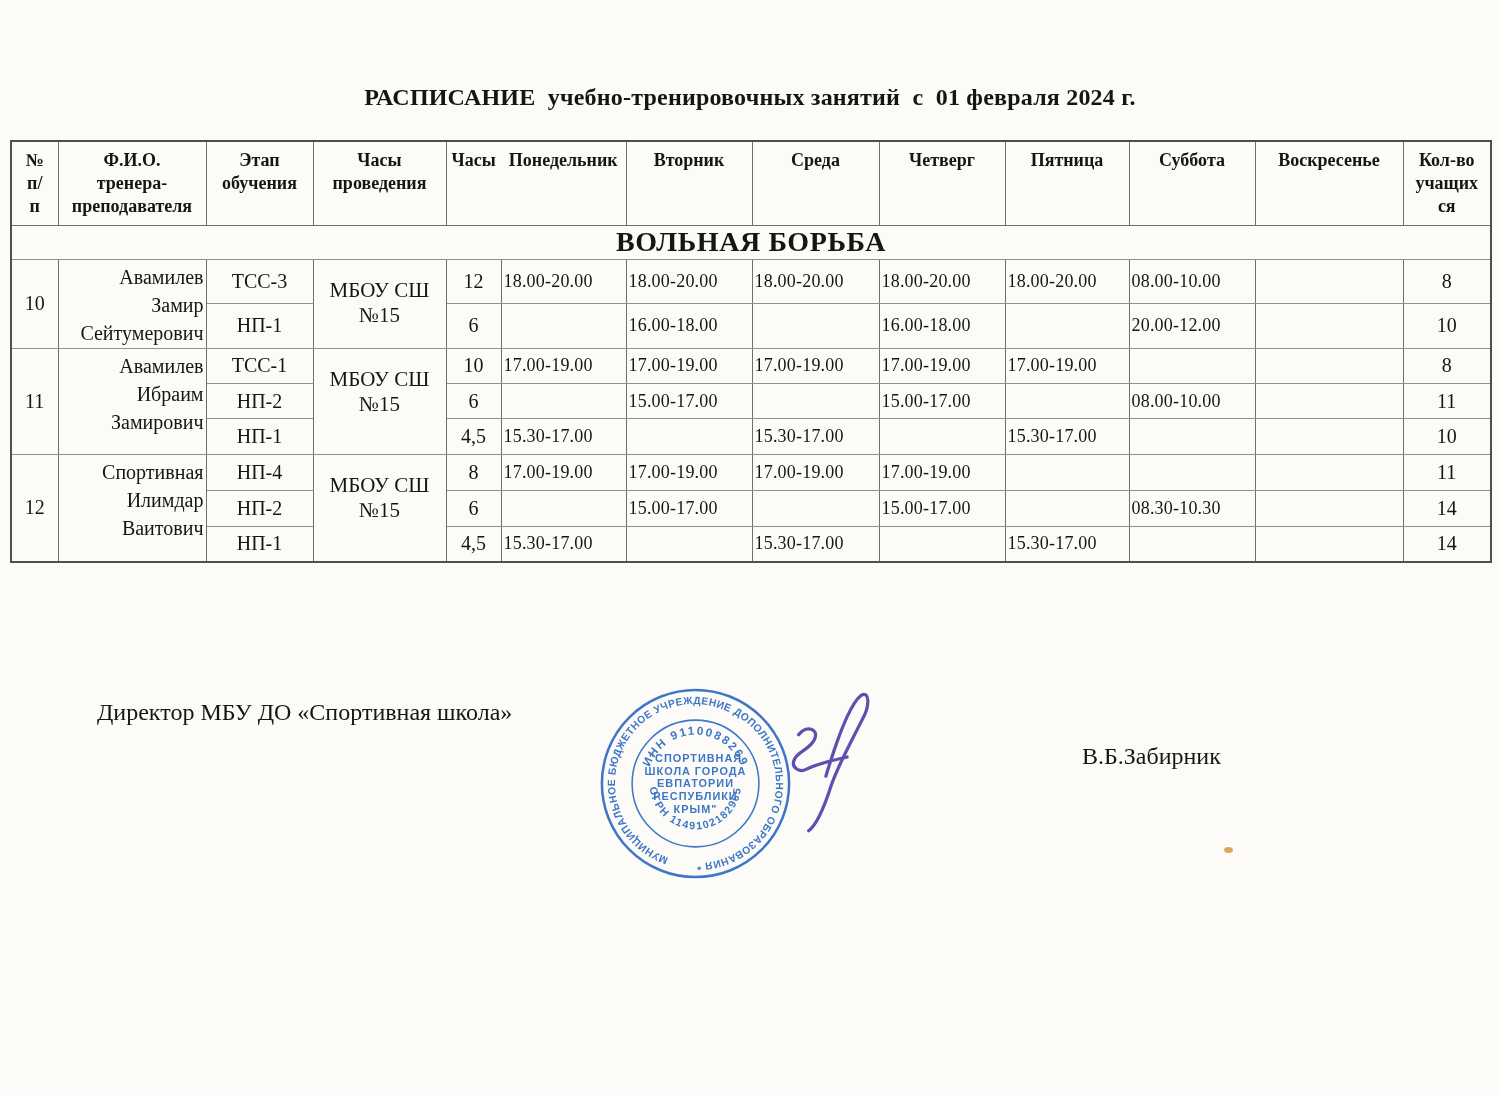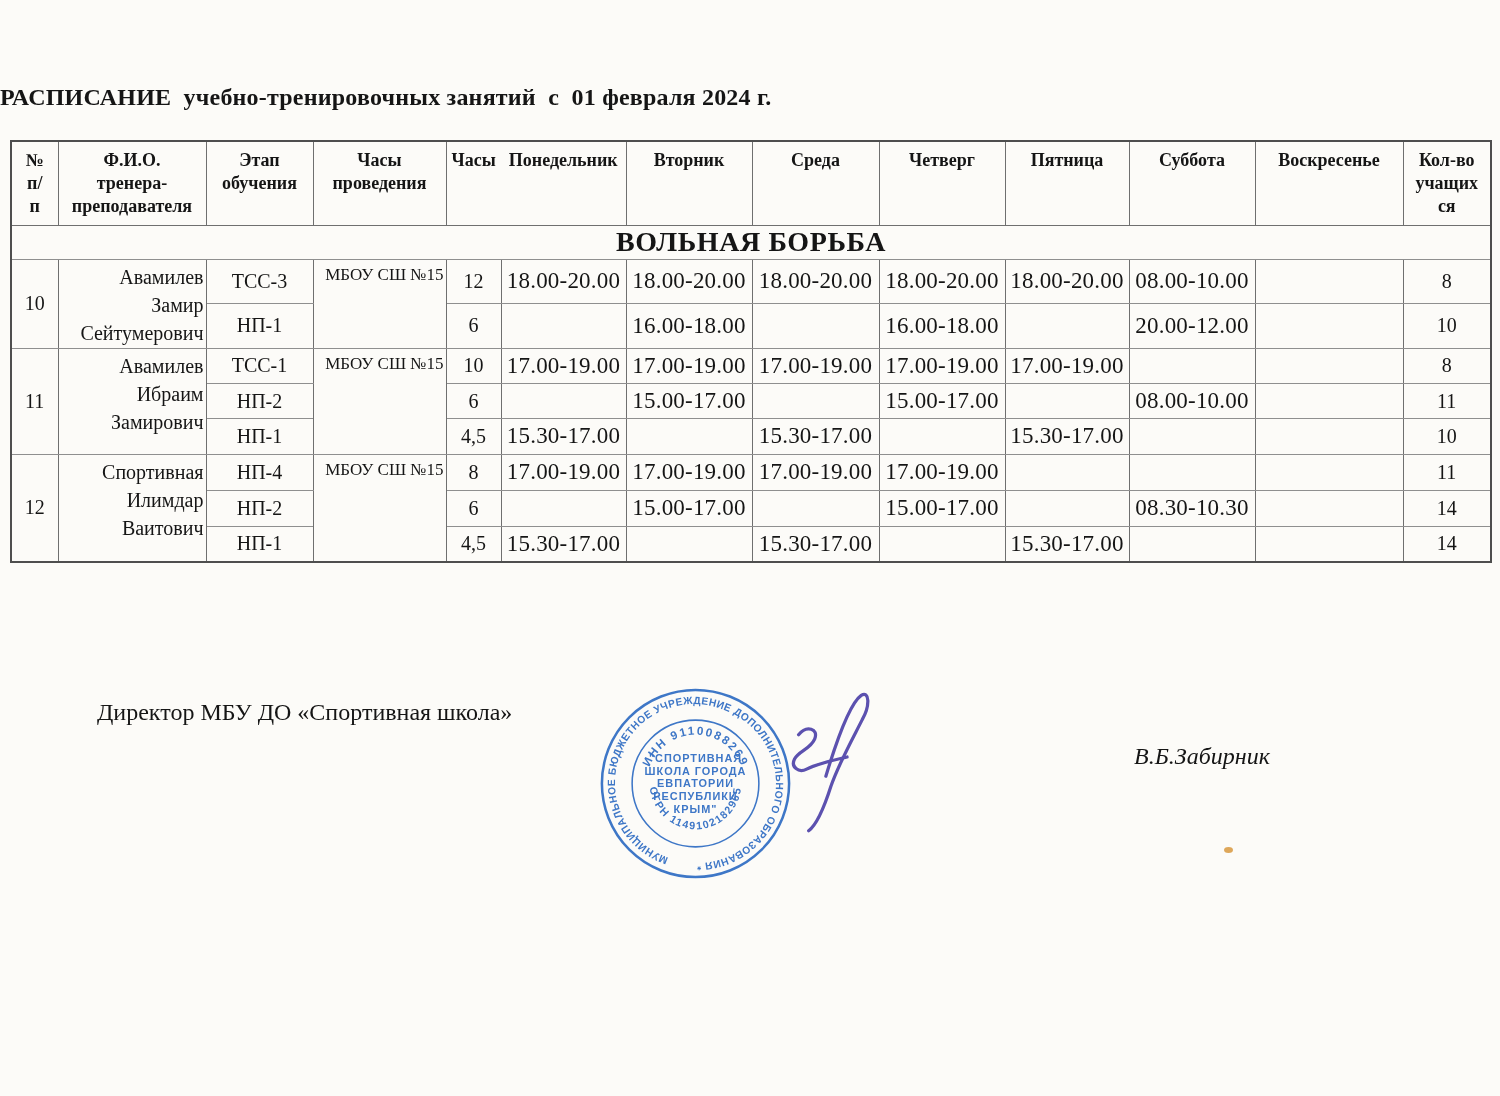--- a/index.html
+++ b/index.html
@@ -1,20 +1,20 @@
 <!DOCTYPE html>
 <html><head>
 <meta charset="utf-8">
 <style>
   html,body{margin:0;padding:0;}
   body{width:1500px;height:1096px;position:relative;background:#fcfbf8;
        font-family:"Liberation Serif", serif;color:#151515;overflow:hidden;}
   .page{position:absolute;inset:0;}
 
-  .title{position:absolute;top:84px;left:0;width:100%;text-align:left;
+  .title{position:absolute;top:84px;left:0;width:100%;text-align:center;
          font-size:24px;font-weight:bold;letter-spacing:.2px;white-space:pre;}
 
   table.schedule{position:absolute;left:10px;top:140px;width:1480px;
          border-collapse:collapse;table-layout:fixed;
          border:2px solid #4e4e4e;}
   th,td{border:1px solid #6f6f6f;padding:0 2px;overflow:hidden;}
   td{border-top-color:#8f8f8f;border-bottom-color:#8f8f8f;}
 
   tr.header-row{height:84px;}
   th{vertical-align:top;padding-top:7px;font-size:18px;font-weight:bold;
@@ -27,28 +27,28 @@
      letter-spacing:.6px;border-left:none;border-right:none;}
 
   tr.g0{height:43px;}
   tr.g1{height:35.3px;}
   tr.g2{height:36px;}
 
   td.num-cell{font-size:20px;text-align:center;vertical-align:middle;}
   td.name-cell{font-size:20px;text-align:right;vertical-align:top;
       padding:3px 2px 0 9px;line-height:1.42;font-family:Liberation Serif, serif;}
   td.stage-cell{font-size:20px;text-align:center;vertical-align:middle;}
-  td.place-cell{font-size:17px;text-align:right;vertical-align:top;padding-top:5px;}
+  td.place-cell{font-size:21px;text-align:center;vertical-align:top;padding-top:18px;}
   td.hours-cell{font-size:20px;text-align:center;vertical-align:middle;}
-  td.day-cell{font-size:23px;text-align:center;vertical-align:middle;
+  td.day-cell{font-size:18px;text-align:left;vertical-align:middle;
       letter-spacing:.2px;}
   td.count-cell{font-size:20px;text-align:center;vertical-align:middle;}
 
   .director-label{position:absolute;left:97px;top:699px;font-size:24px;}
-  .director-name{position:absolute;left:1134px;top:743px;font-size:24px;font-style:italic;}
+  .director-name{position:absolute;left:1082px;top:743px;font-size:24px;}
 
   .stamp{position:absolute;left:598px;top:686px;width:195px;height:195px;opacity:.92;}
   .stamp text{font-family:"Liberation Sans", sans-serif;font-weight:bold;}
   .signature{position:absolute;left:768px;top:662px;width:142px;height:192px;}
 
   .speck{position:absolute;left:1224px;top:847px;width:9px;height:6px;
          background:#d8983e;border-radius:50%;opacity:.85;}
 </style>
 </head>
 <body>

